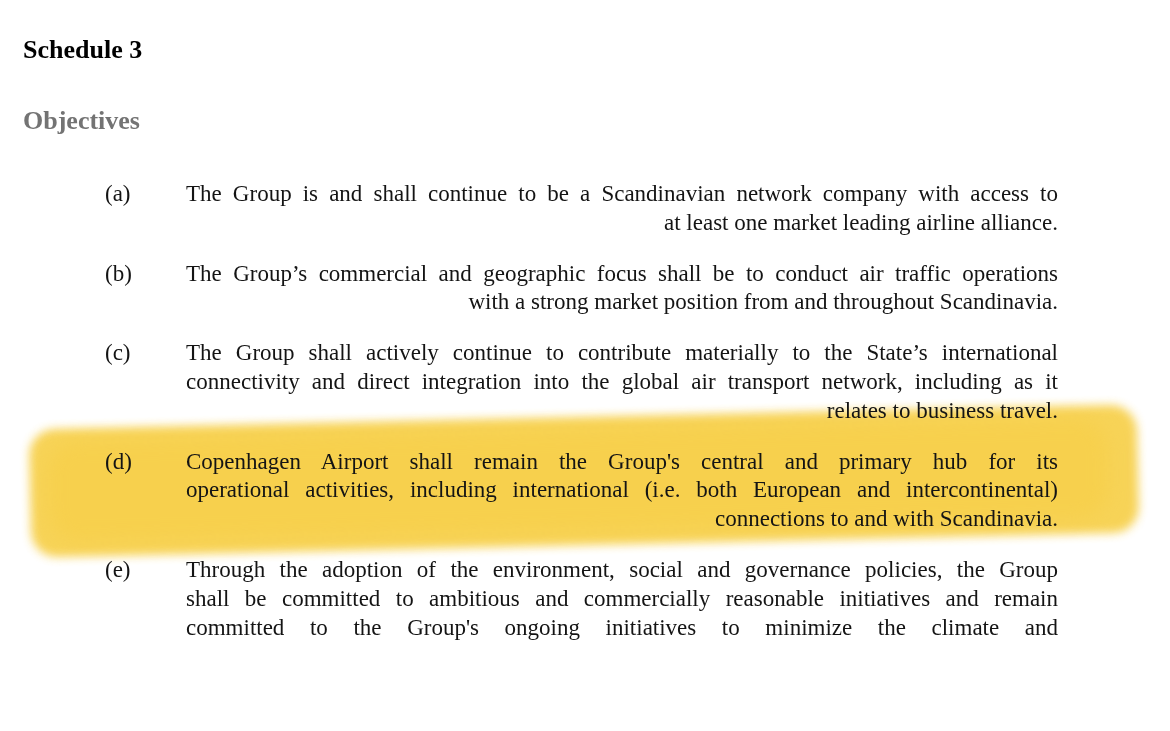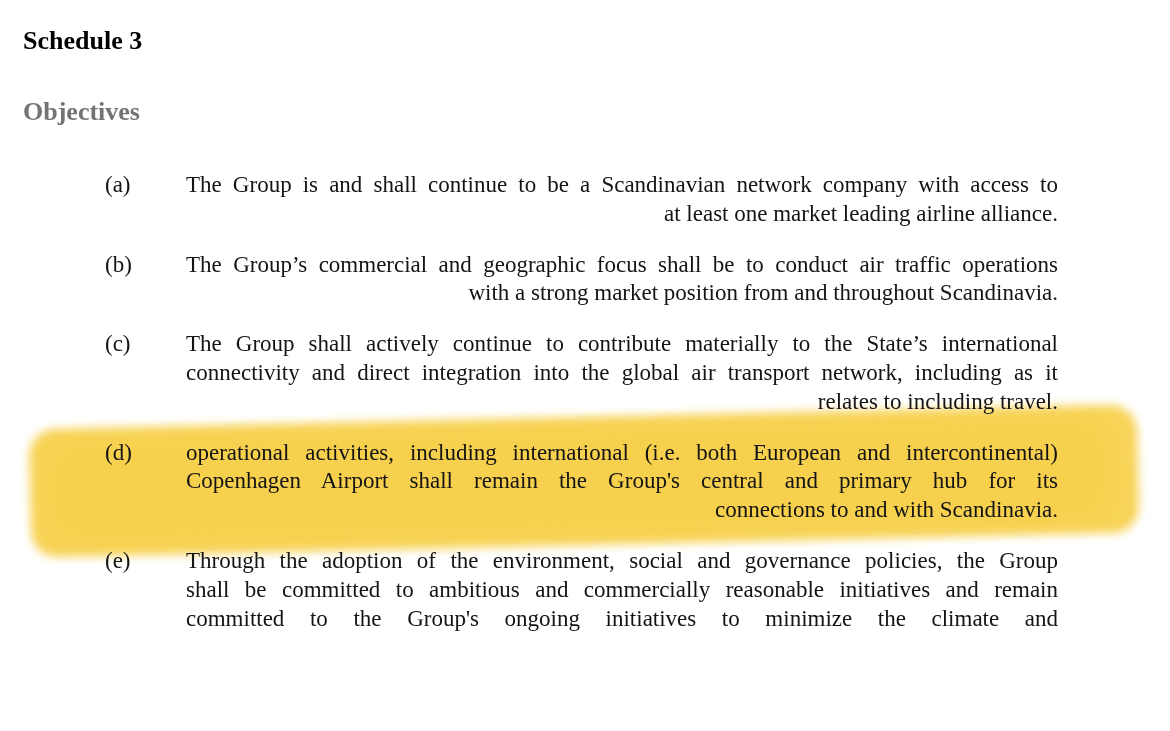--- a/index.html
+++ b/index.html
@@ -39,21 +39,21 @@
     background: #F7CE45;
     opacity: 0.55;
     border-radius: 30px;
     filter: blur(9px);
     transform: rotate(-1.3deg);
     z-index: 0;
   }
   .content {
     position: relative;
     z-index: 1;
-    padding-top: 27px;
+    padding-top: 36px;
   }
   h1.doc-h {
     margin: 0 0 0 23px;
     font-size: 26px;
     line-height: 28px;
     font-weight: bold;
     color: #000000;
   }
   h2.doc-h {
     margin: 43px 0 0 23px;
@@ -116,29 +116,29 @@
           <div class="jline">The Group’s commercial and geographic focus shall be to conduct air traffic operations</div>
           <div class="lastline">with a strong market position from and throughout Scandinavia.</div>
         </div>
       </div>
 
       <div class="item">
         <div class="item-label">(c)</div>
         <div class="item-text">
           <div class="jline">The Group shall actively continue to contribute materially to the State’s international</div>
           <div class="jline">connectivity and direct integration into the global air transport network, including as it</div>
-          <div class="lastline">relates to including travel.</div>
+          <div class="lastline">relates to business travel.</div>
         </div>
       </div>
 
       <div class="item">
         <div class="item-label">(d)</div>
         <div class="item-text">
+          <div class="jline">Copenhagen Airport shall remain the Group's central and primary hub for its</div>
           <div class="jline">operational activities, including international (i.e. both European and intercontinental)</div>
-          <div class="jline">Copenhagen Airport shall remain the Group's central and primary hub for its</div>
           <div class="lastline">connections to and with Scandinavia.</div>
         </div>
       </div>
 
       <div class="item">
         <div class="item-label">(e)</div>
         <div class="item-text">
           <div class="jline">Through the adoption of the environment, social and governance policies, the Group</div>
           <div class="jline">shall be committed to ambitious and commercially reasonable initiatives and remain</div>
           <div class="jline">committed to the Group's ongoing initiatives to minimize the climate and</div>

